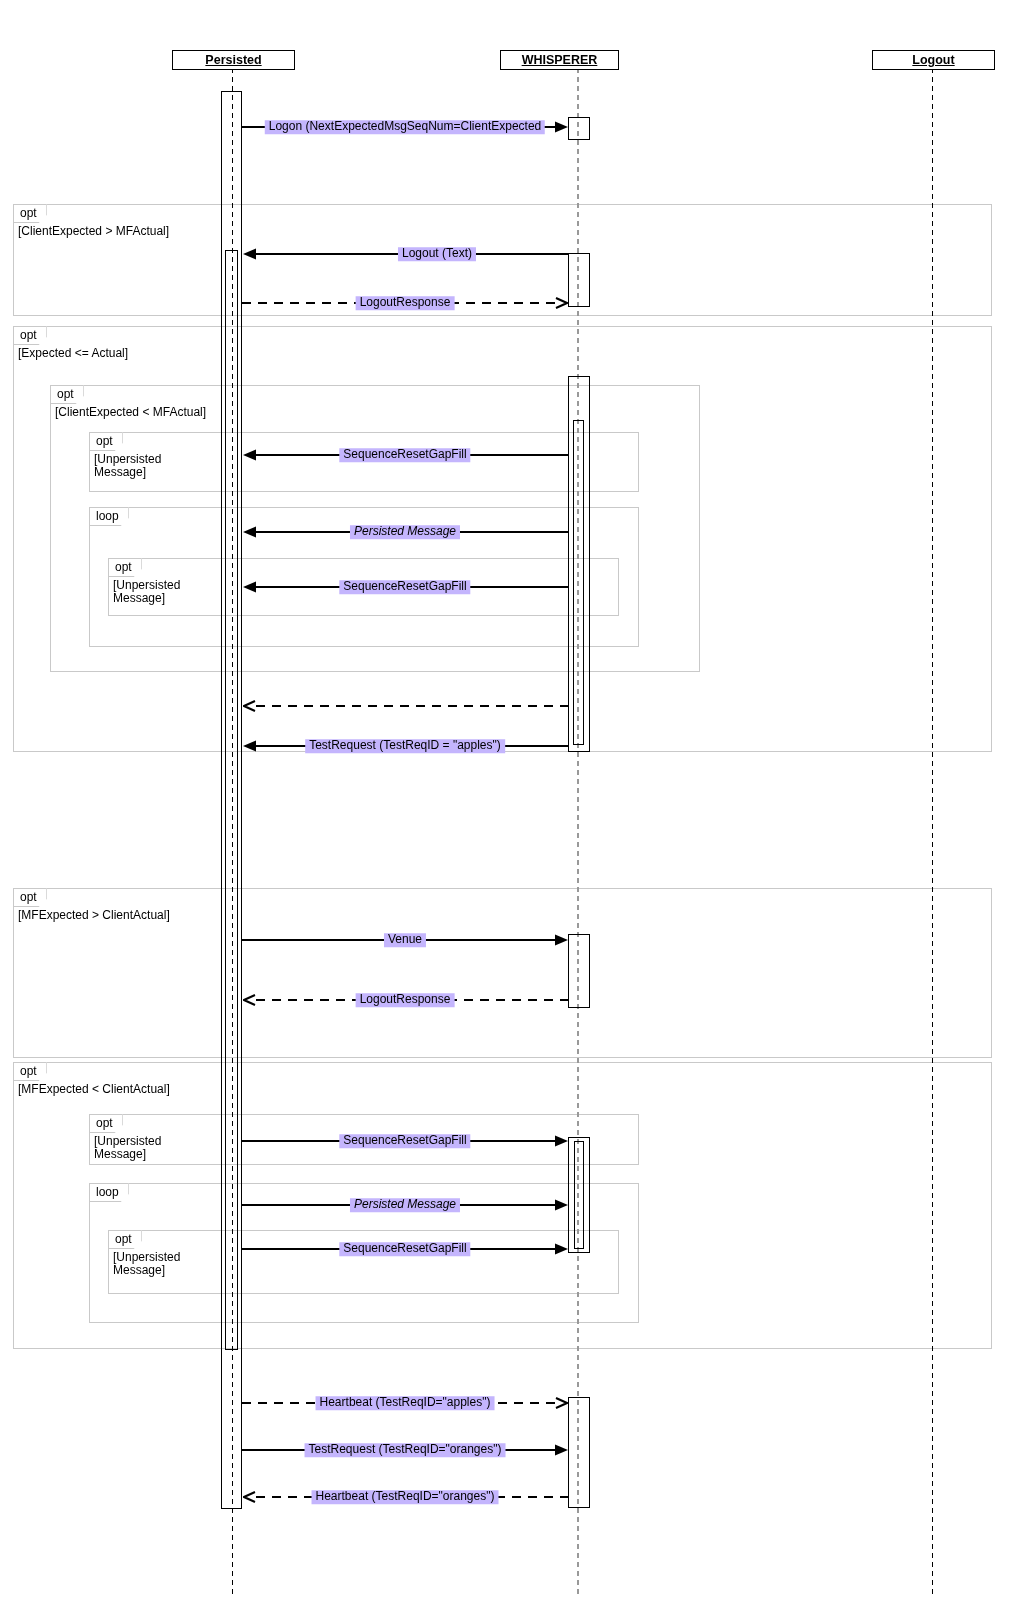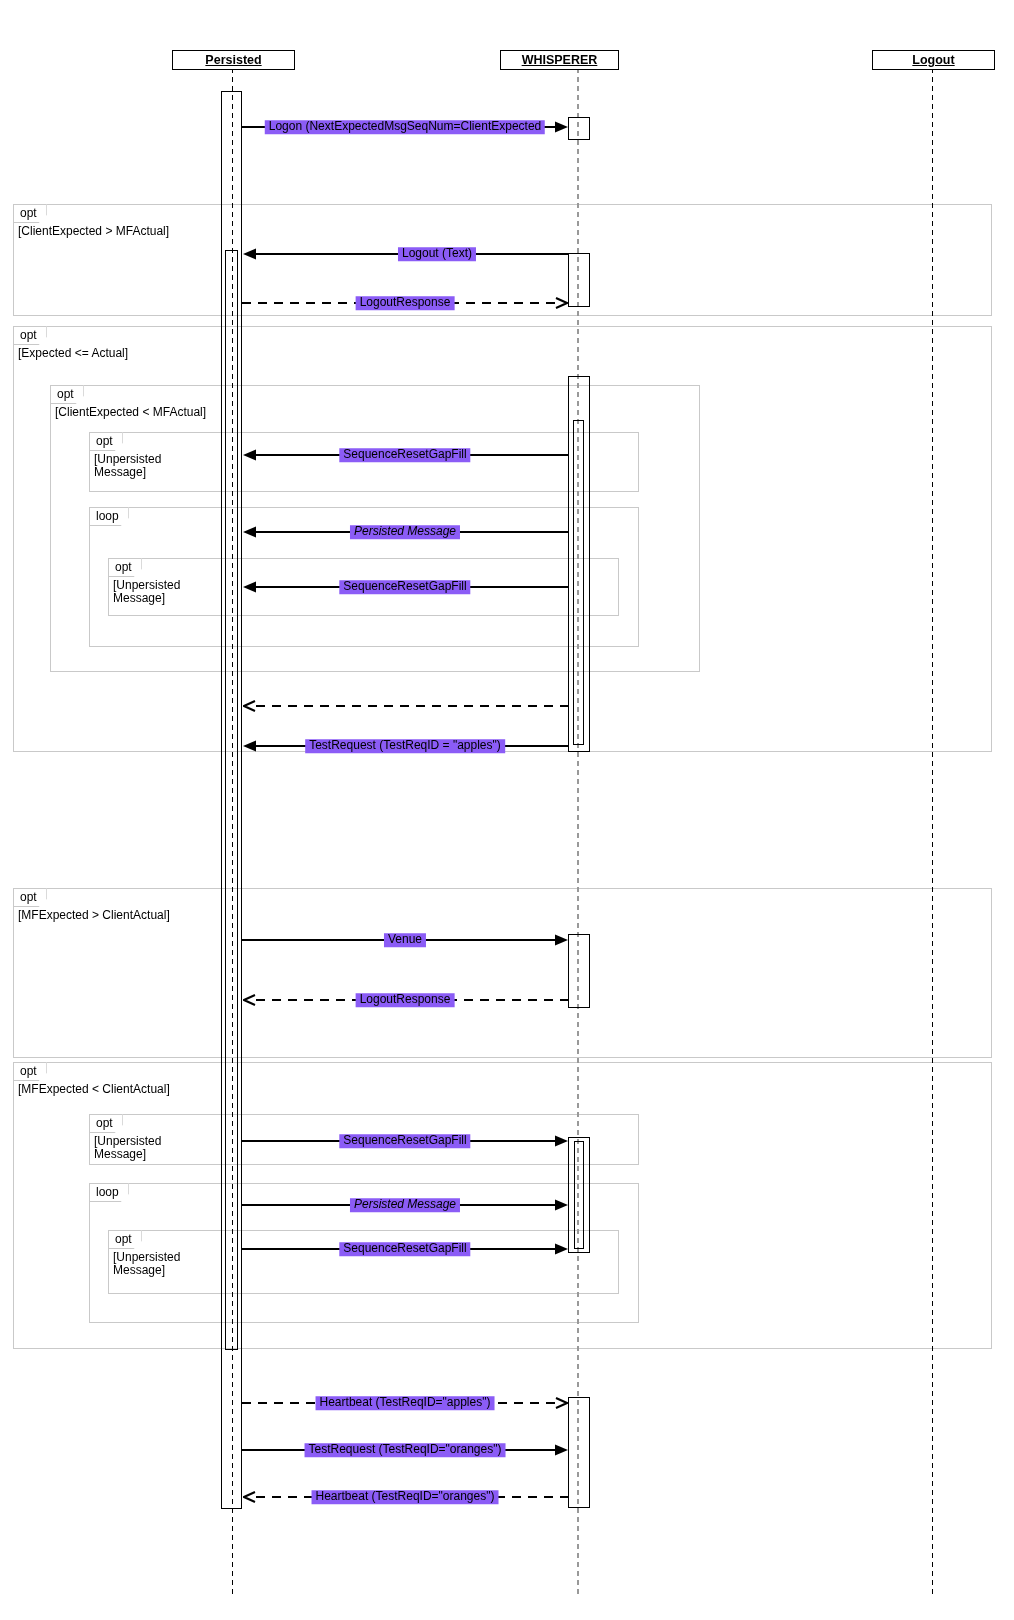--- a/index.html
+++ b/index.html
@@ -20,21 +20,21 @@
     position:absolute;background:#fff;color:#000;z-index:5;
     padding:2px 10px 3px 7px;font-size:12px;line-height:14px;
     box-shadow:inset 0 0 0 1px #c9c9c9;
     clip-path:polygon(0 0,100% 0,100% calc(100% - 8px),calc(100% - 8px) 100%,0 100%);
   }
   .frag-guard{position:absolute;z-index:5;font-size:12px;line-height:12.5px;white-space:pre-line;}
   .msg-line{position:absolute;height:2px;z-index:4;}
   .msg-line.solid{background:#000;}
   .msg-line.dashed{background:repeating-linear-gradient(to right,#000 0 9px,transparent 9px 16px);}
   .msg-label{
-    position:absolute;z-index:5;background:#8b5cf6;padding:0 4px;
+    position:absolute;z-index:5;background:#c4b5fd;padding:0 4px;
     white-space:pre-line;line-height:13.5px;transform:translate(-50%,-50%);
   }
   .arrowhead{position:absolute;z-index:5;}
 </style>
 </head>
 <body>
 
 <div id="canvas">
   <div class="actor" style="left: 172px; top: 50px; width: 121px; height: 18px;">
       <span>Persisted</span>

